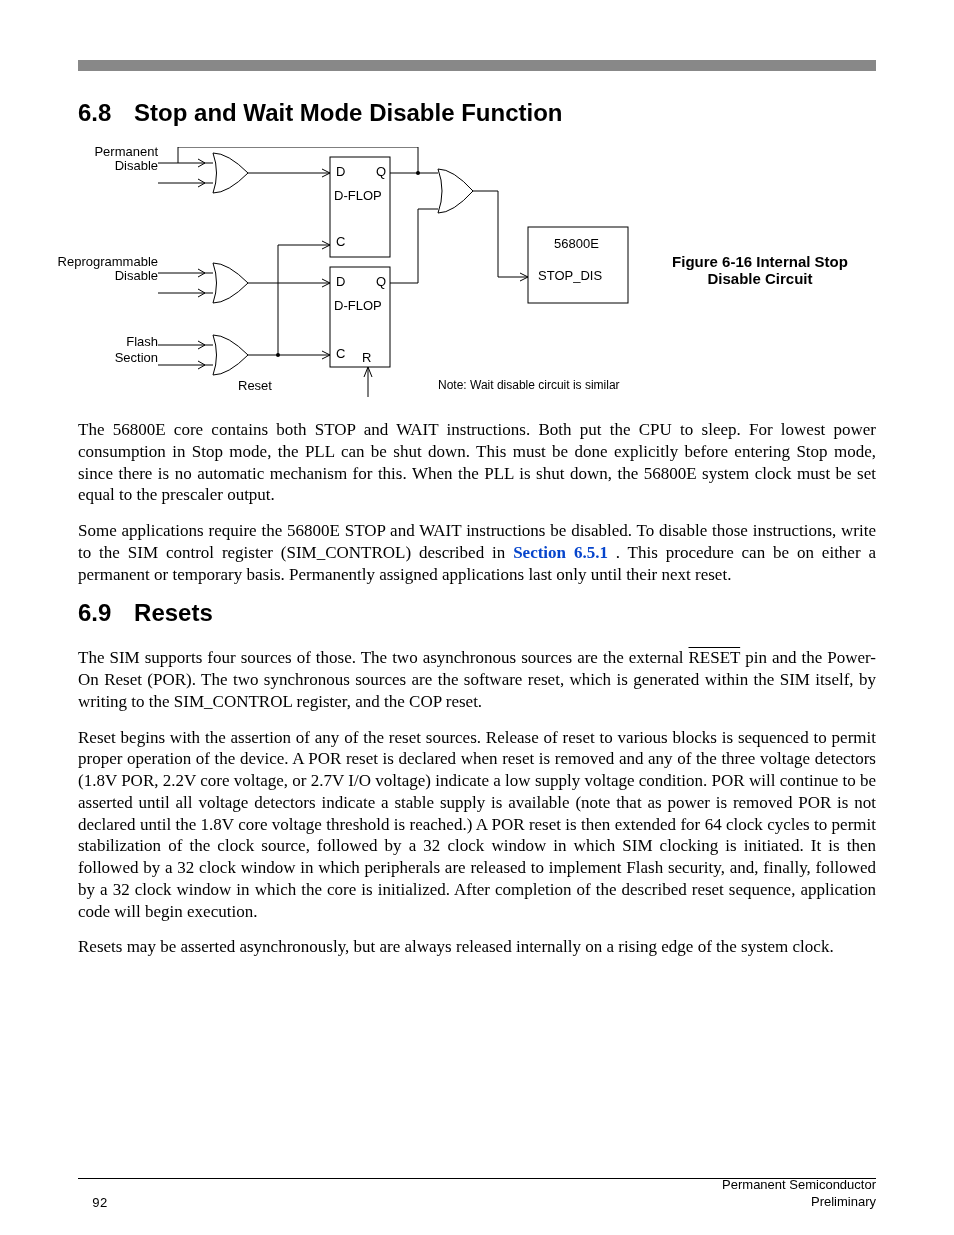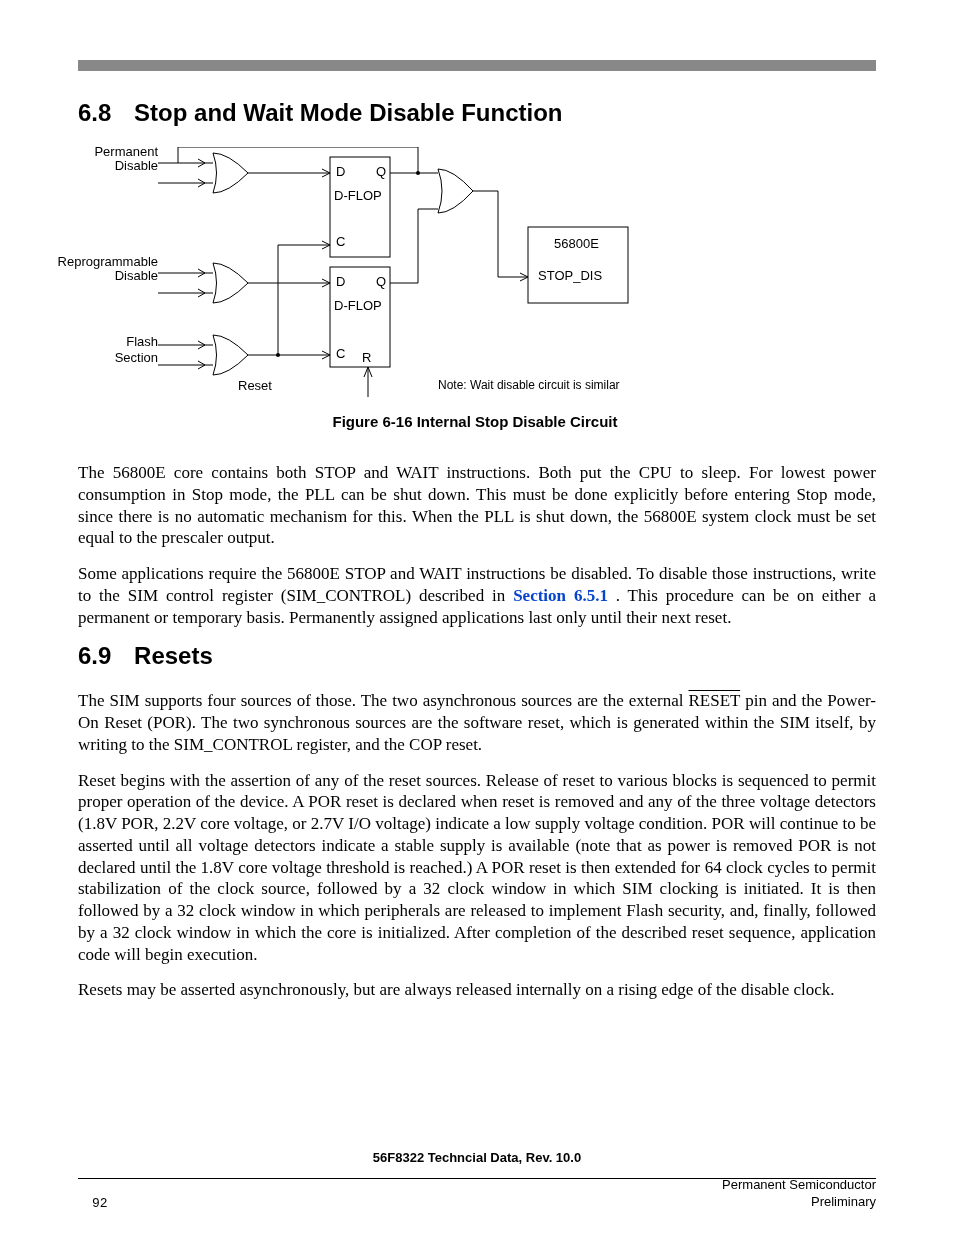--- a/index.html
+++ b/index.html
@@ -24,21 +24,22 @@
     h2.section {
       font-family: Arial, Helvetica, sans-serif;
       font-weight: bold;
       font-size: 24px;
       margin-bottom: 20px;
     }
     h2.section .num { margin-right: 16px; }
     .figure-wrap {
       width: 100%;
       display: flex;
-      flex-direction: column;
+      flex-direction: row;
+      align-items: center;
       margin-bottom: 12px;
     }
     .figure {
       position: relative;
       width: 570px;
       height: 260px;
       font-family: Arial, Helvetica, sans-serif;
       font-size: 13px;
     }
     .figlabel {
@@ -226,22 +227,21 @@
     <span class="num">6.9</span>
     <span>Resets</span>
   </h2>
 
   <p class="body">
     <span>The SIM supports four sources of those. The two asynchronous sources are the external </span><span class="overline">RESET</span><span> pin and the Power-On Reset (POR). The two synchronous sources are the software reset, which is generated within the SIM itself, by writing to the SIM_CONTROL register, and the COP reset.</span>
   </p>
 
   <p class="body">Reset begins with the assertion of any of the reset sources. Release of reset to various blocks is sequenced to permit proper operation of the device. A POR reset is declared when reset is removed and any of the three voltage detectors (1.8V POR, 2.2V core voltage, or 2.7V I/O voltage) indicate a low supply voltage condition. POR will continue to be asserted until all voltage detectors indicate a stable supply is available (note that as power is removed POR is not declared until the 1.8V core voltage threshold is reached.) A POR reset is then extended for 64 clock cycles to permit stabilization of the clock source, followed by a 32 clock window in which SIM clocking is initiated. It is then followed by a 32 clock window in which peripherals are released to implement Flash security, and, finally, followed by a 32 clock window in which the core is initialized. After completion of the described reset sequence, application code will begin execution.</p>
 
-  <p class="body">Resets may be asserted asynchronously, but are always released internally on a rising edge of the disable clock.</p>
-
-  <div class="footer-doc">56F8322 Techncial Data, Rev. 10.0</div>
+  <p class="body">Resets may be asserted asynchronously, but are always released internally on a rising edge of the system clock.</p>
+
   <div class="footer-rule"></div>
   <div class="footer-left">92</div>
   <div class="footer-right">
     <span>Permanent Semiconductor</span><br>
     <span>Preliminary</span>
   </div>
 </div>
 
 </body></html>

